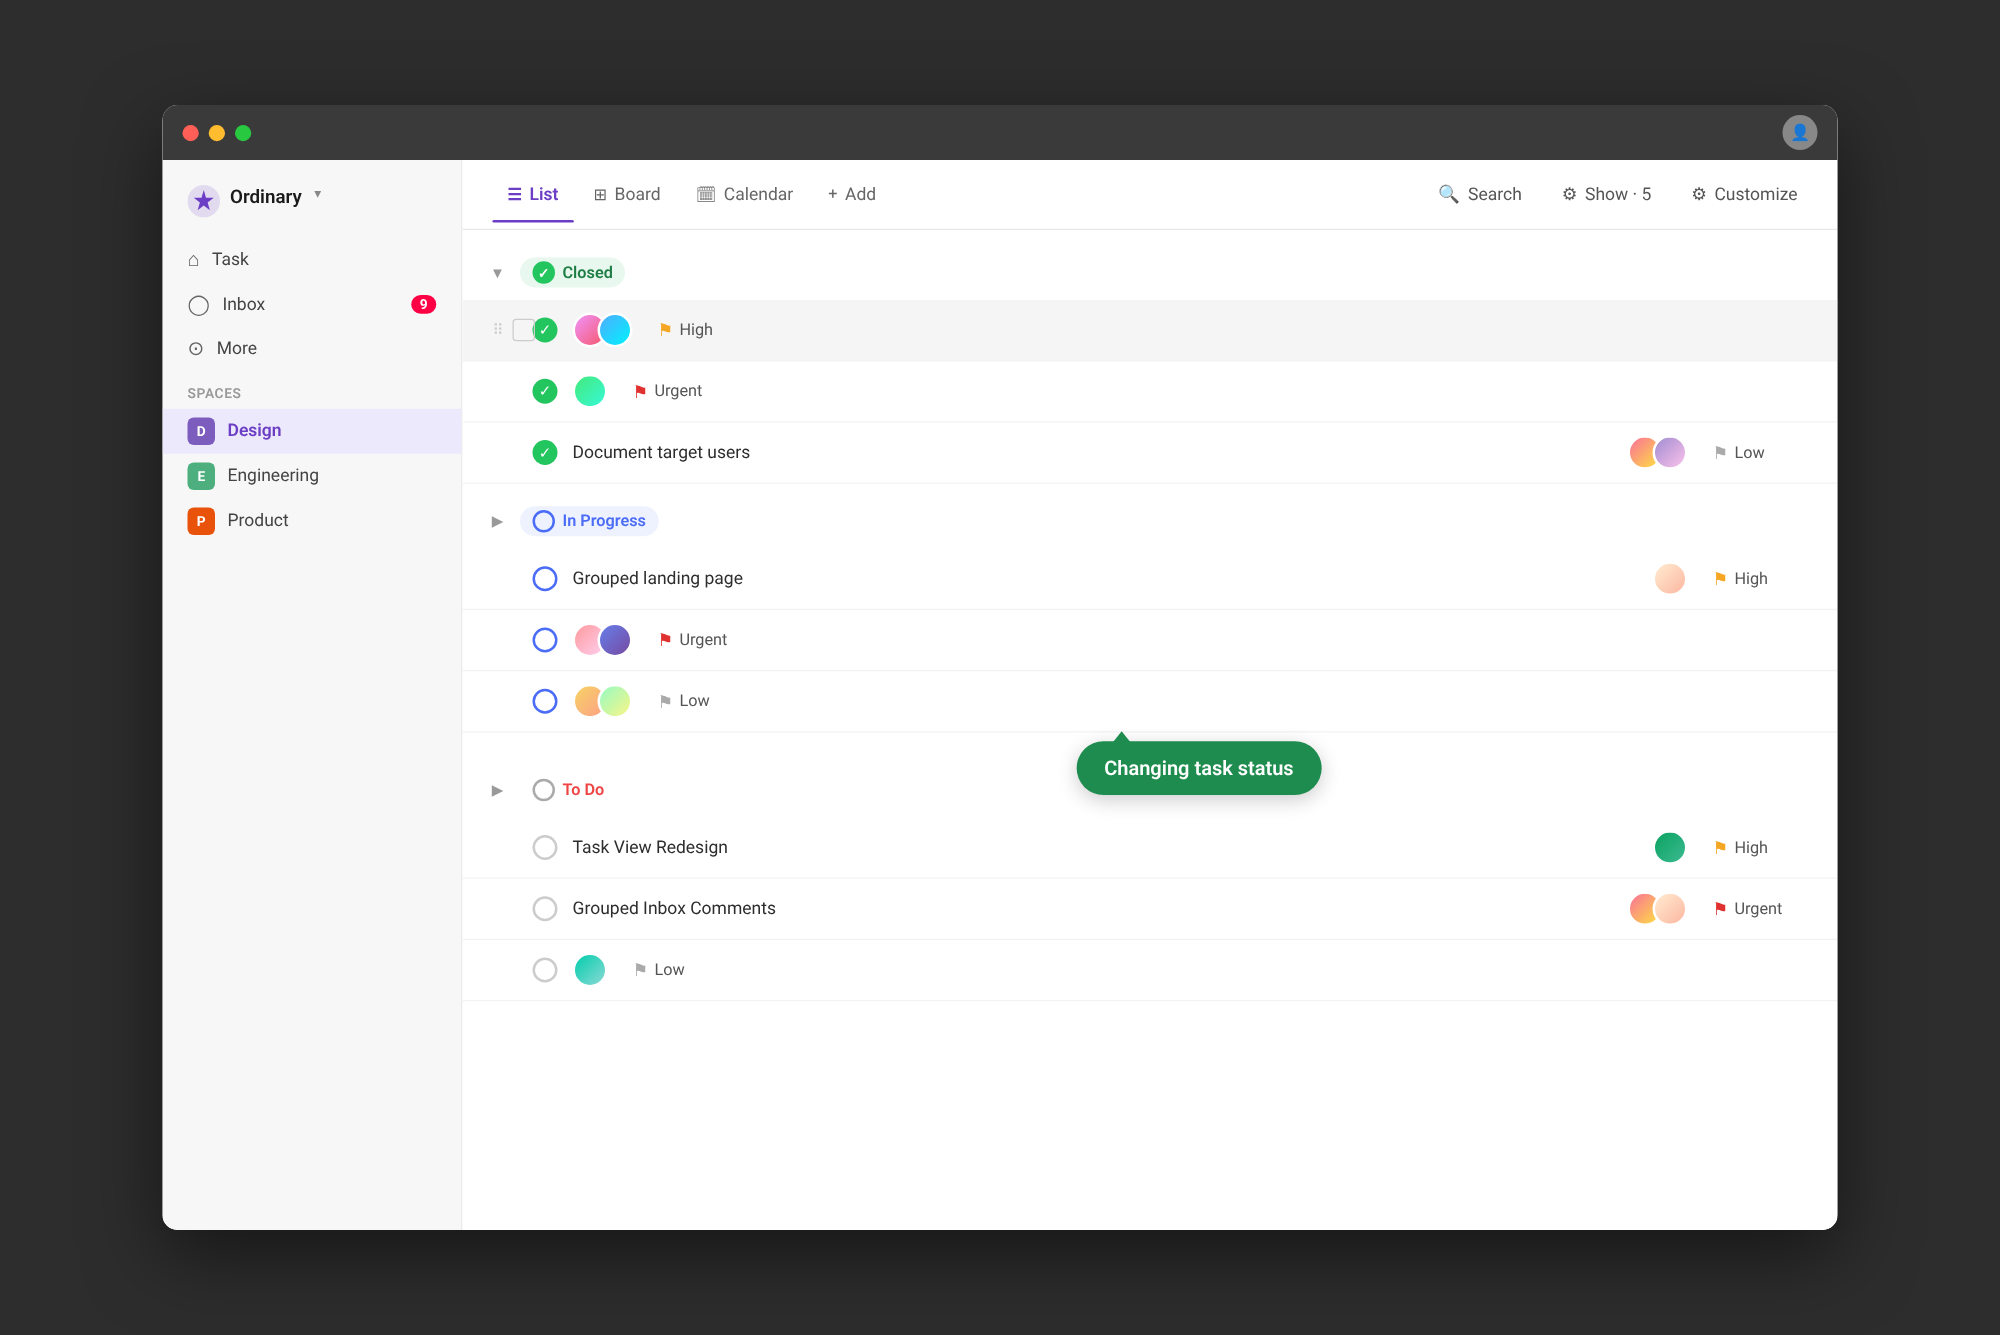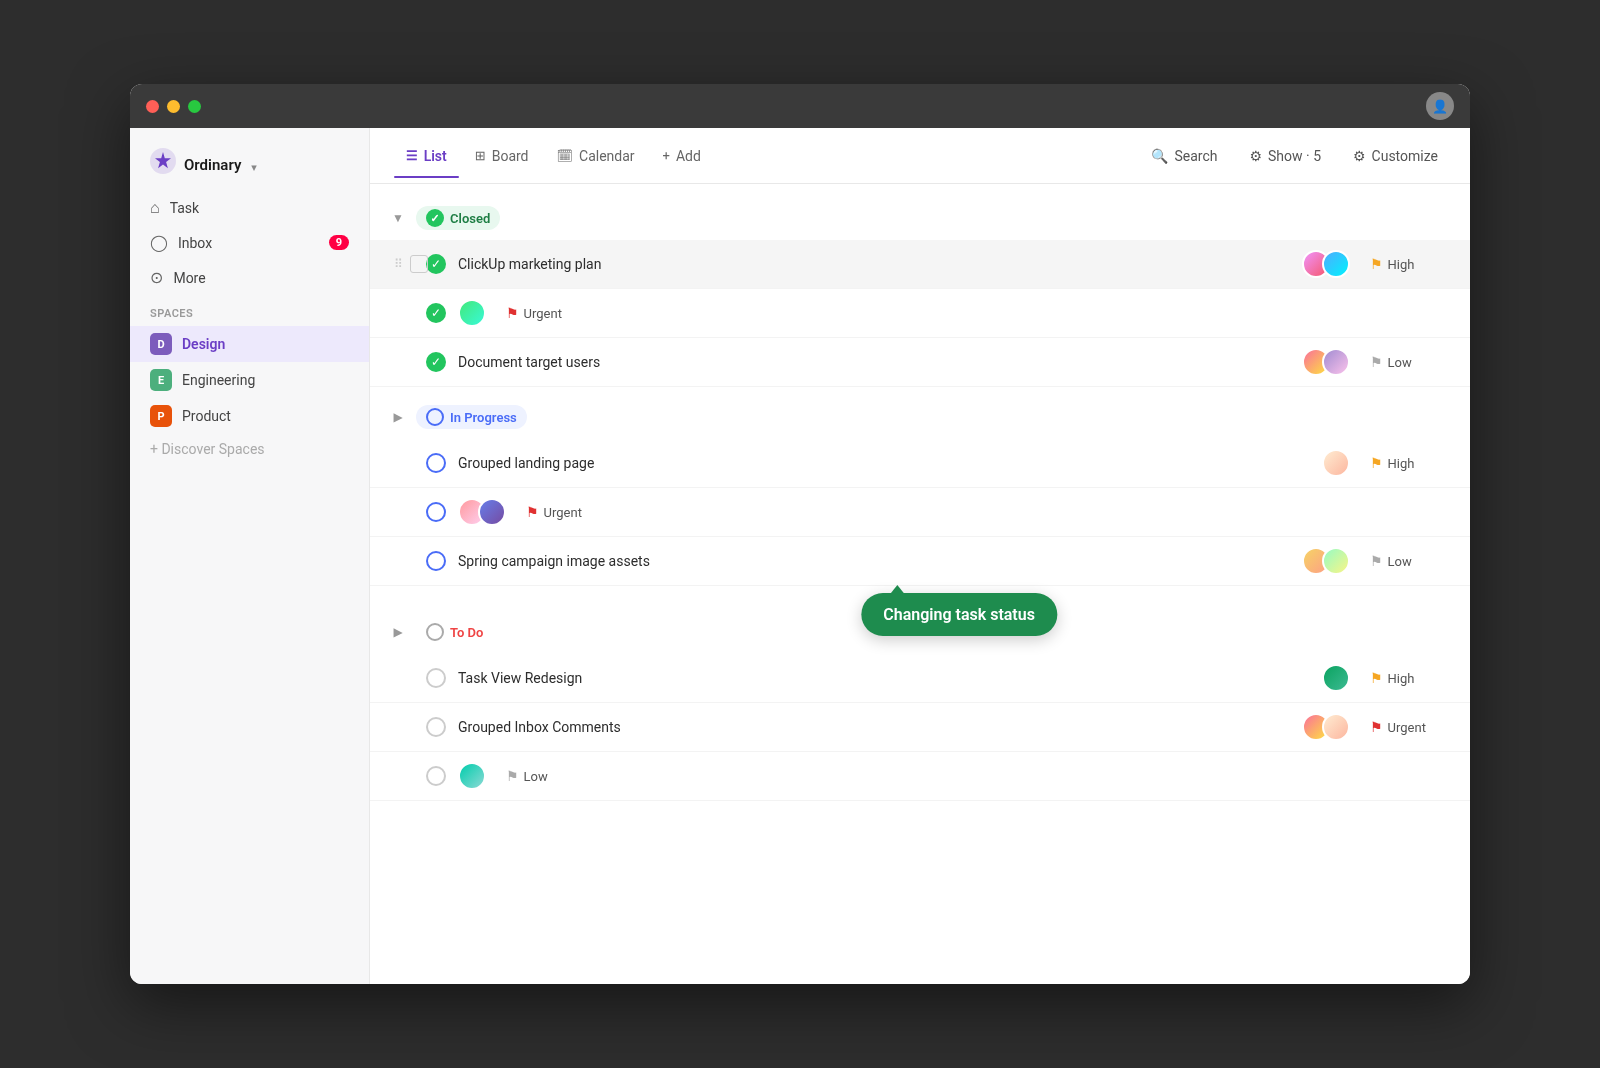--- a/index.html
+++ b/index.html
@@ -72,21 +72,21 @@
       background: #f7f7f8;
       border-right: 1px solid #e8e8e8;
       display: flex;
       flex-direction: column;
       padding: 16px 0;
       flex-shrink: 0;
     }
 
     .sidebar-brand {
       display: flex;
-      align-items: flex-end;
+      align-items: flex-start;
       gap: 8px;
       padding: 4px 20px 16px;
     }
     .brand-icon {
       width: 26px;
       height: 26px;
     }
     .brand-name {
       font-size: 15px;
       font-weight: 600;
@@ -498,23 +498,20 @@
       </div>
       <div class="space-item">
         <div class="space-avatar engineering">E</div>
         <span>Engineering</span>
       </div>
       <div class="space-item">
         <div class="space-avatar product">P</div>
         <span>Product</span>
       </div>
 
-      <div class="discover-spaces">
-        <span>+ Discover Spaces</span>
-      </div>
     </div>
 
     <div class="main-content">
 
       <div class="topbar">
         <div class="tab-item active">
           <span class="tab-icon">☰</span>
           <span>List</span>
         </div>
         <div class="tab-item">
@@ -553,21 +550,20 @@
           <div class="group-status-badge closed">
             <div class="status-check">✓</div>
             <span>Closed</span>
           </div>
         </div>
 
         <div class="task-row highlighted">
           <span class="drag-handle">⠿</span>
           <div class="task-checkbox"></div>
           <div class="task-status-icon closed">✓</div>
-          <span class="task-name">ClickUp marketing plan</span>
           <div class="task-assignees">
             <div class="assignee-avatar av1"></div>
             <div class="assignee-avatar av2"></div>
           </div>
           <div class="priority-badge">
             <span class="priority-flag high">⚑</span>
             <span>High</span>
           </div>
         </div>
 
@@ -624,21 +620,20 @@
             <div class="assignee-avatar av8"></div>
           </div>
           <div class="priority-badge">
             <span class="priority-flag urgent">⚑</span>
             <span>Urgent</span>
           </div>
         </div>
 
         <div class="task-row tooltip-container">
           <div class="task-status-icon in-progress"></div>
-          <span class="task-name">Spring campaign image assets</span>
           <div class="task-assignees">
             <div class="assignee-avatar av9"></div>
             <div class="assignee-avatar av10"></div>
           </div>
           <div class="priority-badge">
             <span class="priority-flag low">⚑</span>
             <span>Low</span>
           </div>
           <div class="tooltip-bubble">
             <div class="tooltip-arrow"></div>

